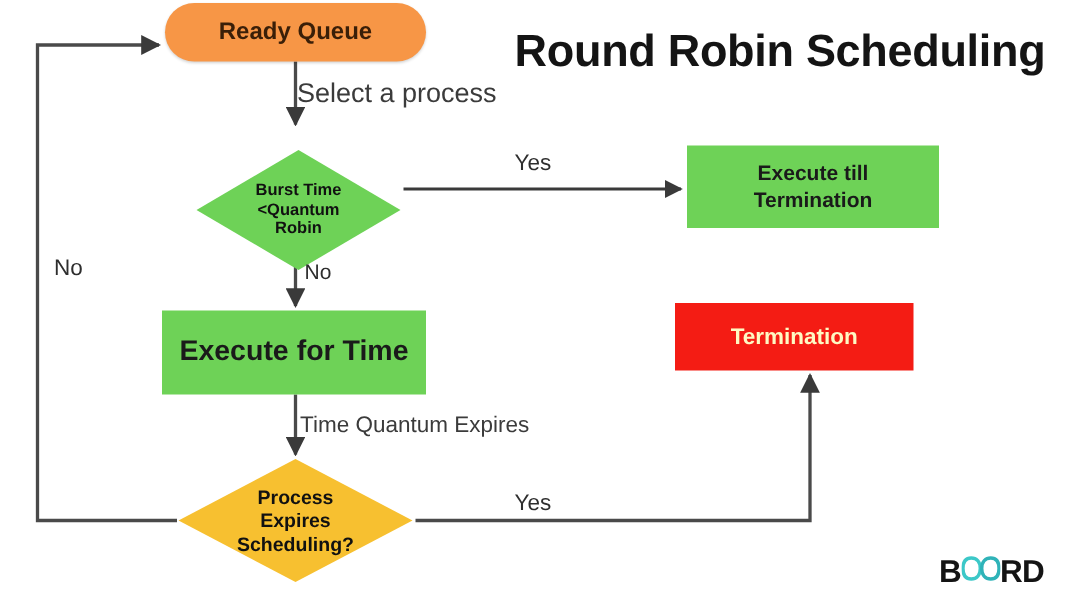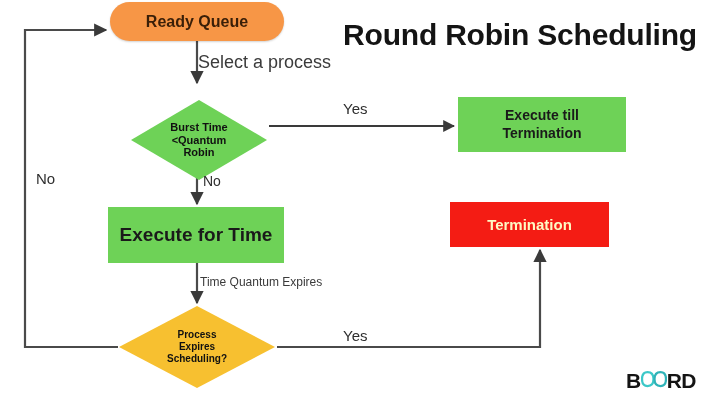--- a/index.html
+++ b/index.html
@@ -25,21 +25,21 @@
   
   .diamond{position:absolute;}
   .diamond .dia-label{position:absolute;left:0;top:0;width:100%;height:100%;
         display:flex;align-items:center;justify-content:center;text-align:center;
         font-weight:bold;color:#111;line-height:1.18;}
 
   #burst-diamond{left:130px;top:99px;width:138px;height:82px;}
   #burst-diamond .dia-label{font-size:11px;}
 
   #process-diamond{left:118px;top:305px;width:158px;height:84px;}
-  #process-diamond .dia-label{font-size:10px;}
+  #process-diamond .dia-label{font-size:13px;}
 
   
   #execute-till-completion{
     left:458px;top:97px;width:168px;height:55px;
     background:#6ed257;font-size:14px;line-height:1.25;
   }
   #execute-for-quantum{
     left:108px;top:207px;width:176px;height:56px;
     background:#6ed257;font-size:19px;line-height:1.25;
   }
@@ -48,21 +48,21 @@
     background:#f41c14;font-size:15px;color:#fef9c3;justify-content:center;
   }
 
   
   .edge-label{position:absolute;font-size:12.5px;color:#3b3b3b;white-space:nowrap;}
   #label-select-process{left:198px;top:52px;font-size:18px;}
   #label-no-down{left:203px;top:173px;font-size:14px;color:#2e2e2e;}
   #label-no-left{left:36px;top:170px;font-size:15px;color:#2e2e2e;}
   #label-yes-top{left:343px;top:100px;font-size:15px;color:#2e2e2e;}
   #label-yes-bottom{left:343px;top:327px;font-size:15px;color:#2e2e2e;}
-  #label-time-quantum{left:200px;top:275px;font-size:12px;}
+  #label-time-quantum{left:200px;top:275px;font-size:15px;}
 
   
   #title{
     position:absolute;left:330px;top:18px;width:380px;
     font-size:30px;font-weight:bold;color:#141414;letter-spacing:-0.2px;
     text-align:center;
   }
 
   
   #logo{position:absolute;left:626px;top:369px;display:flex;align-items:center;gap:0px;}

